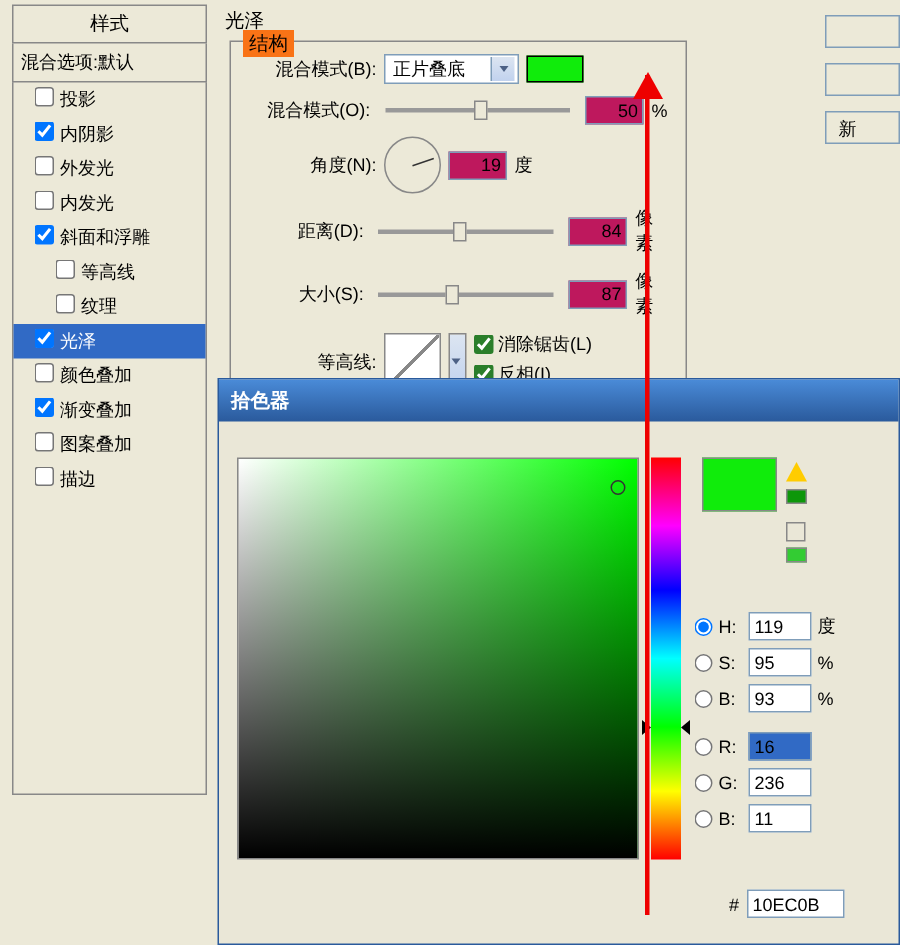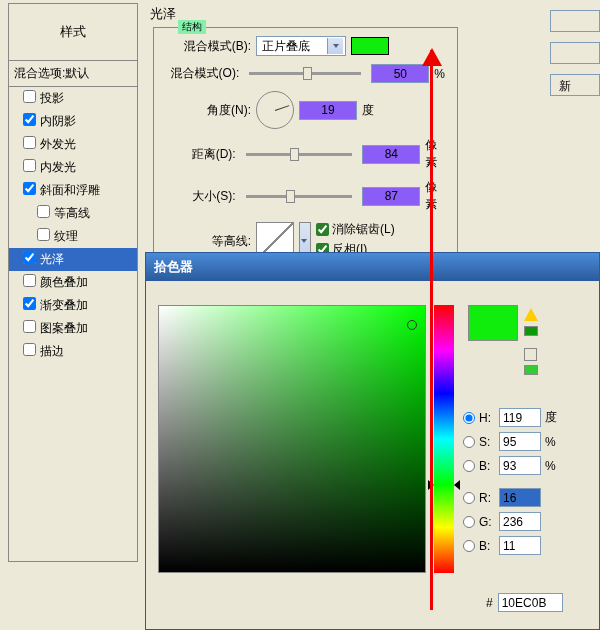--- a/index.html
+++ b/index.html
@@ -1,43 +1,43 @@
 <!DOCTYPE html>
 <html><head>
   <meta charset="utf-8">
   <style>
     * { box-sizing: border-box; margin: 0; padding: 0; font-family: "Microsoft YaHei", "SimSun", sans-serif; font-size: 12px; }
     body { background: #ece9d8; width: 600px; height: 630px; position: relative; overflow: hidden; }
     
     .left-panel { position: absolute; left: 8px; top: 3px; width: 130px; height: 510px; }
-    .panel-header { background: #ece9d8; border: 1px solid #888; text-align: center; padding: 19px 0; font-size: 13px; }
+    .panel-header { background: #ece9d8; border: 1px solid #888; text-align: center; padding: 3px 0; font-size: 13px; }
     .blend-default { border: 1px solid #888; border-top: none; padding: 4px 5px; font-size: 12px; }
     .style-list { border: 1px solid #888; border-top: none; height: 475px; }
     .style-item { padding: 3px 5px 3px 14px; display: flex; align-items: flex-start; cursor: default; }
     .style-item.selected { background: #316ac5; color: white; }
     .style-item.indented { padding-left: 28px; }
     .style-item input[type="checkbox"] { margin-right: 4px; width: 13px; height: 13px; }
     
     .main-panel { position: absolute; left: 145px; top: 3px; width: 450px; }
     .fx-title { color: #000; padding: 2px 5px; font-size: 13px; }
     .structure-box { border: 1px solid #888; margin: 2px 8px; padding: 8px 12px 12px; position: relative; width: 305px; }
-    .structure-legend { position: absolute; top: -8px; left: 24px; background: #86efac; padding: 0 4px; font-size: 10px; }
+    .structure-legend { position: absolute; top: -8px; left: 8px; background: #f97316; padding: 0 4px; font-size: 13px; }
     .form-row { display: flex; align-items: center; margin-bottom: 8px; gap: 5px; }
     .form-label { width: 85px; text-align: right; }
     
     .dropdown { background: white; border: 1px solid #7f9db9; padding: 1px 18px 1px 5px; position: relative; width: 90px; height: 20px; display: flex; align-items: center; }
     .dropdown::after { content: ""; position: absolute; right: 2px; top: 1px; width: 15px; height: 16px; background: linear-gradient(#dce5f1, #c1d2ee); border-left: 1px solid #7f9db9; }
     .dropdown-arrow { position: absolute; right: 6px; top: 7px; width: 0; height: 0; border-left: 3px solid transparent; border-right: 3px solid transparent; border-top: 4px solid #4d6185; z-index: 1; }
     
     .color-swatch { width: 38px; height: 18px; border: 1px solid #000; }
     
     .slider-track { width: 130px; height: 3px; background: #999; position: relative; margin: 0 5px; }
     .slider-thumb { position: absolute; top: -5px; width: 9px; height: 13px; background: #ece9d8; border: 1px solid #888; }
     
-    .num-input { width: 58px; height: 19px; border: 1px solid #7f9db9; background: #8b5cf6; padding: 1px 3px; text-align: center; }
+    .num-input { width: 39px; height: 19px; border: 1px solid #7f9db9; background: #be185d; padding: 1px 3px; text-align: right; }
     
     .angle-dial { width: 38px; height: 38px; border: 1px solid #888; border-radius: 50%; background: #ece9d8; position: relative; }
     .angle-dial::after { content: ""; position: absolute; left: 50%; top: 50%; width: 15px; height: 1px; background: #333; transform: rotate(-19deg); transform-origin: left center; }
     
     .contour-preview { width: 38px; height: 38px; border: 1px solid #888; background: white; position: relative; overflow: hidden; }
     .contour-preview::before { content: ""; position: absolute; left: 0; bottom: 0; width: 100%; height: 100%; background: linear-gradient(135deg, transparent 48%, #888 48%, #888 52%, transparent 52%); }
     .contour-drop { display: inline-block; width: 12px; height: 38px; border: 1px solid #888; background: linear-gradient(#dce5f1, #c1d2ee); position: relative; }
     .contour-drop::after { content: ""; position: absolute; right: 3px; top: 16px; border-left: 3px solid transparent; border-right: 3px solid transparent; border-top: 4px solid #4d6185; }
     
     .check-row { display: flex; align-items: center; gap: 3px; margin-bottom: 3px; }

